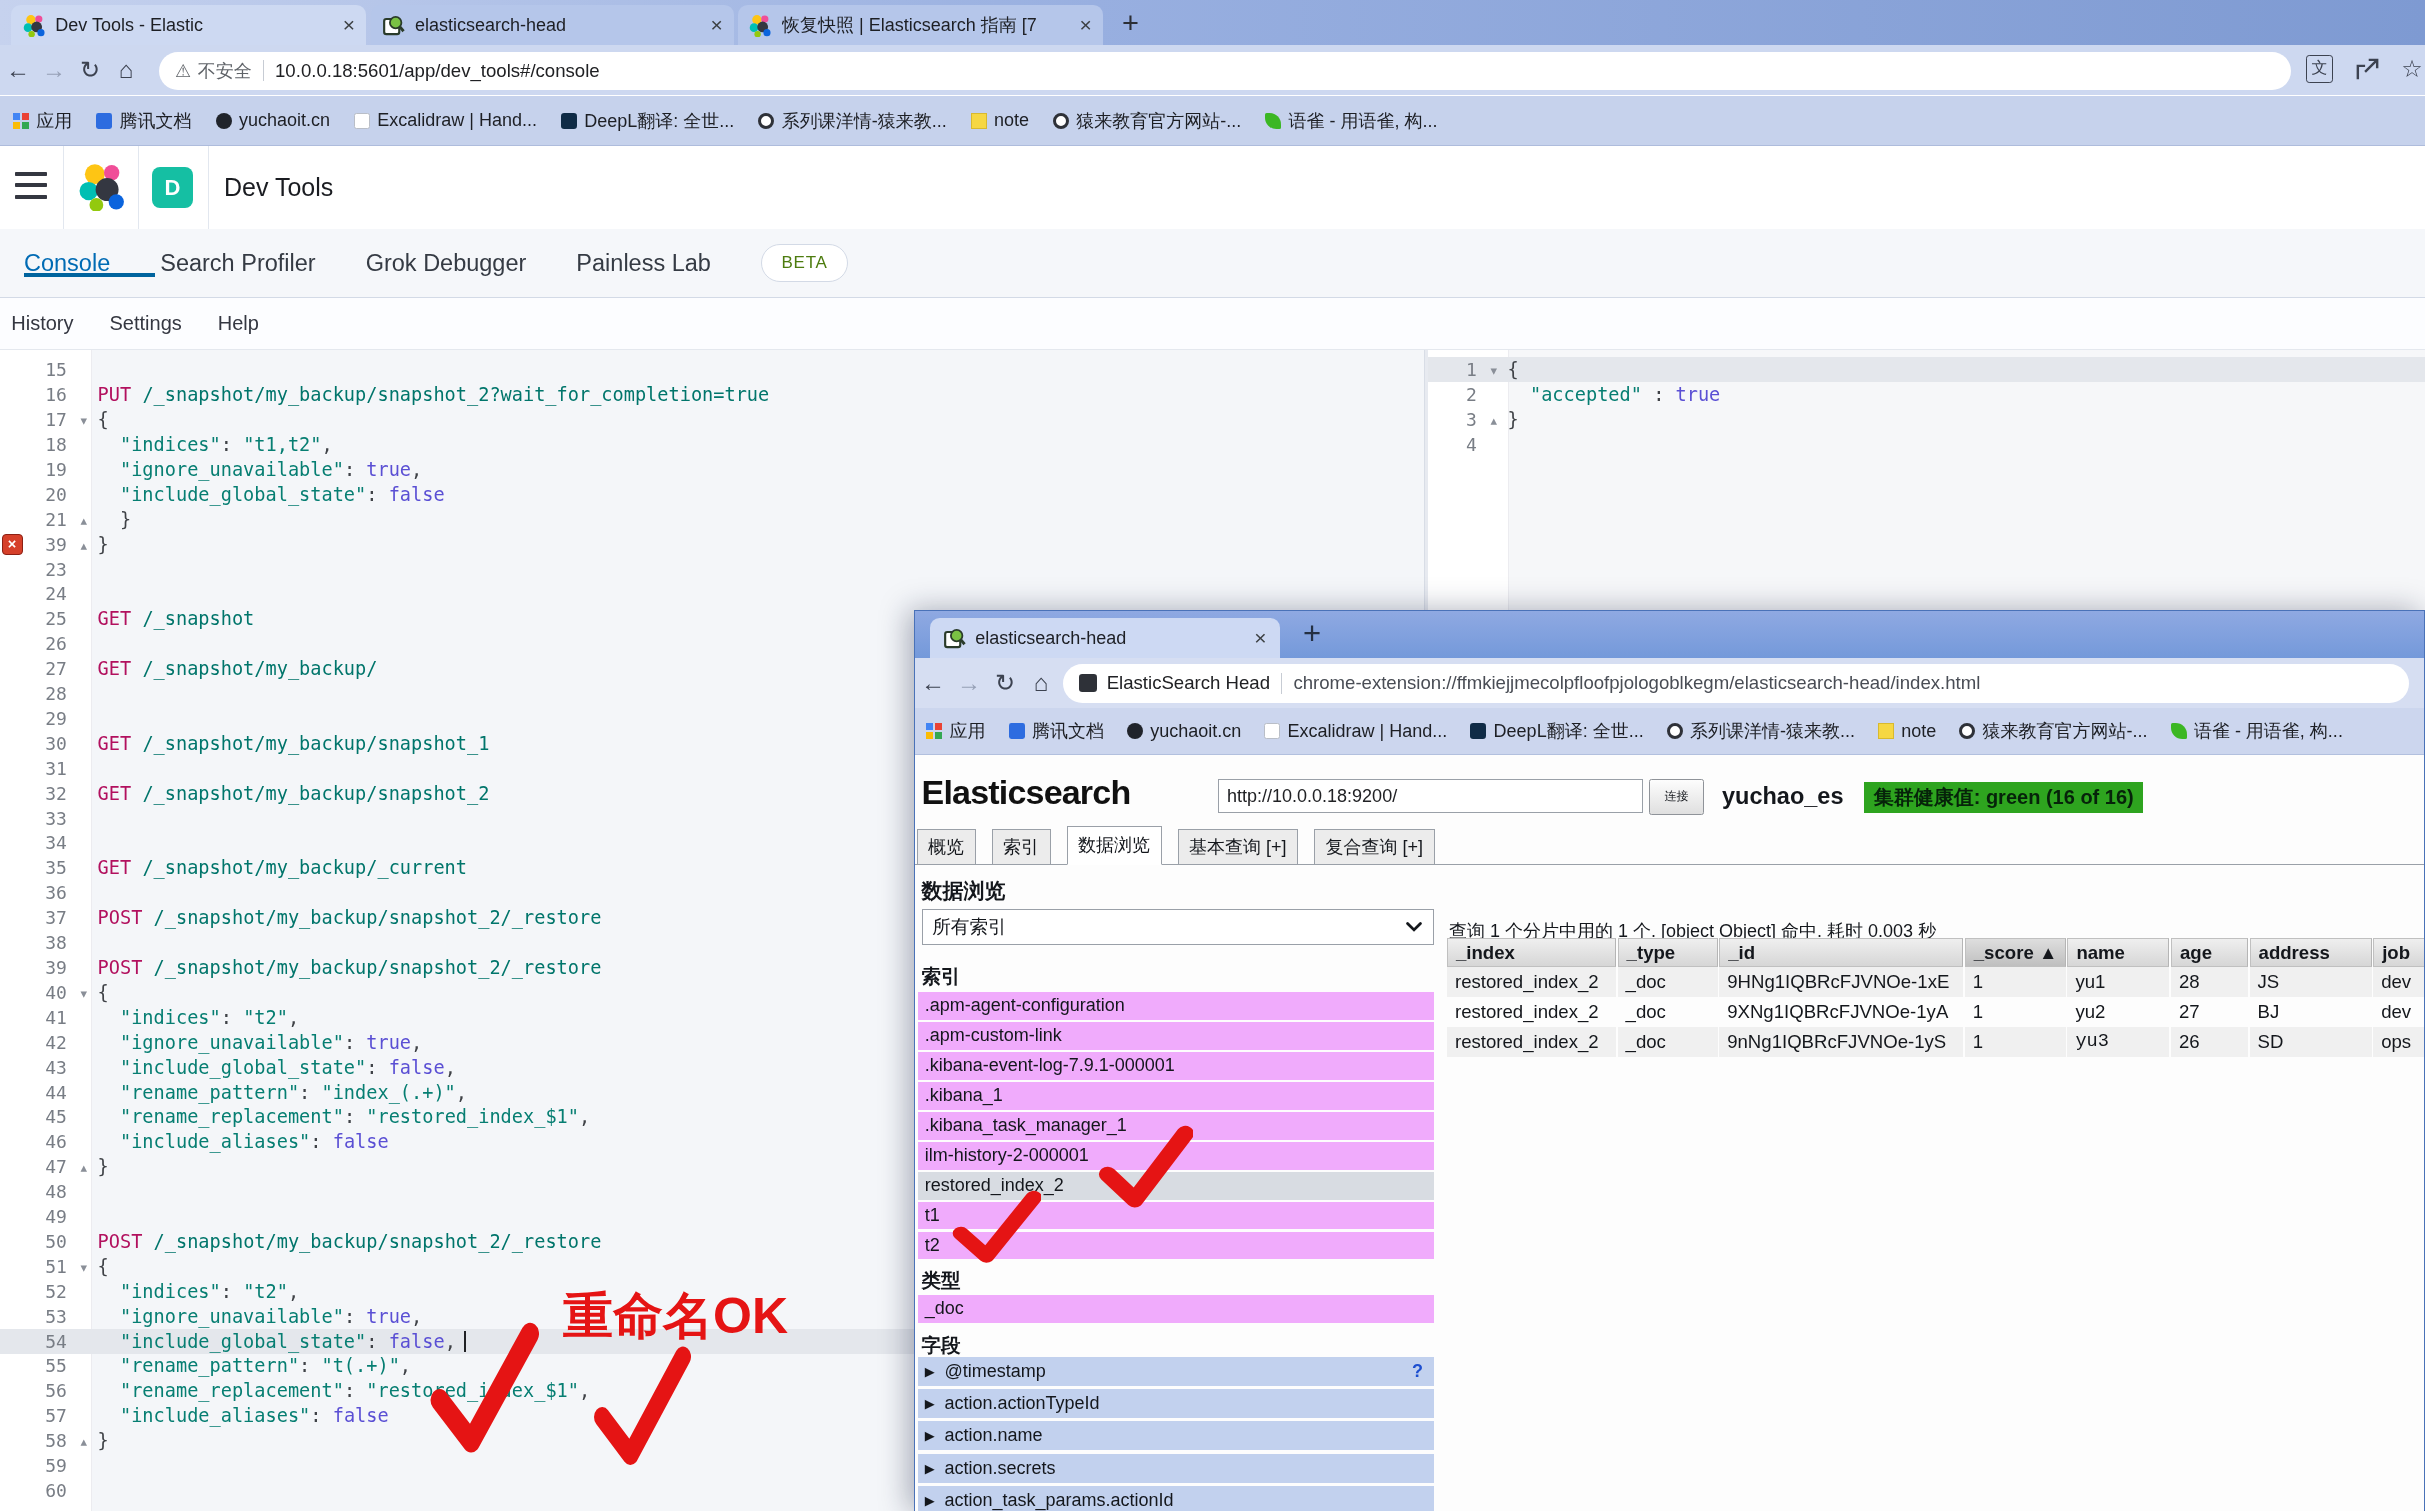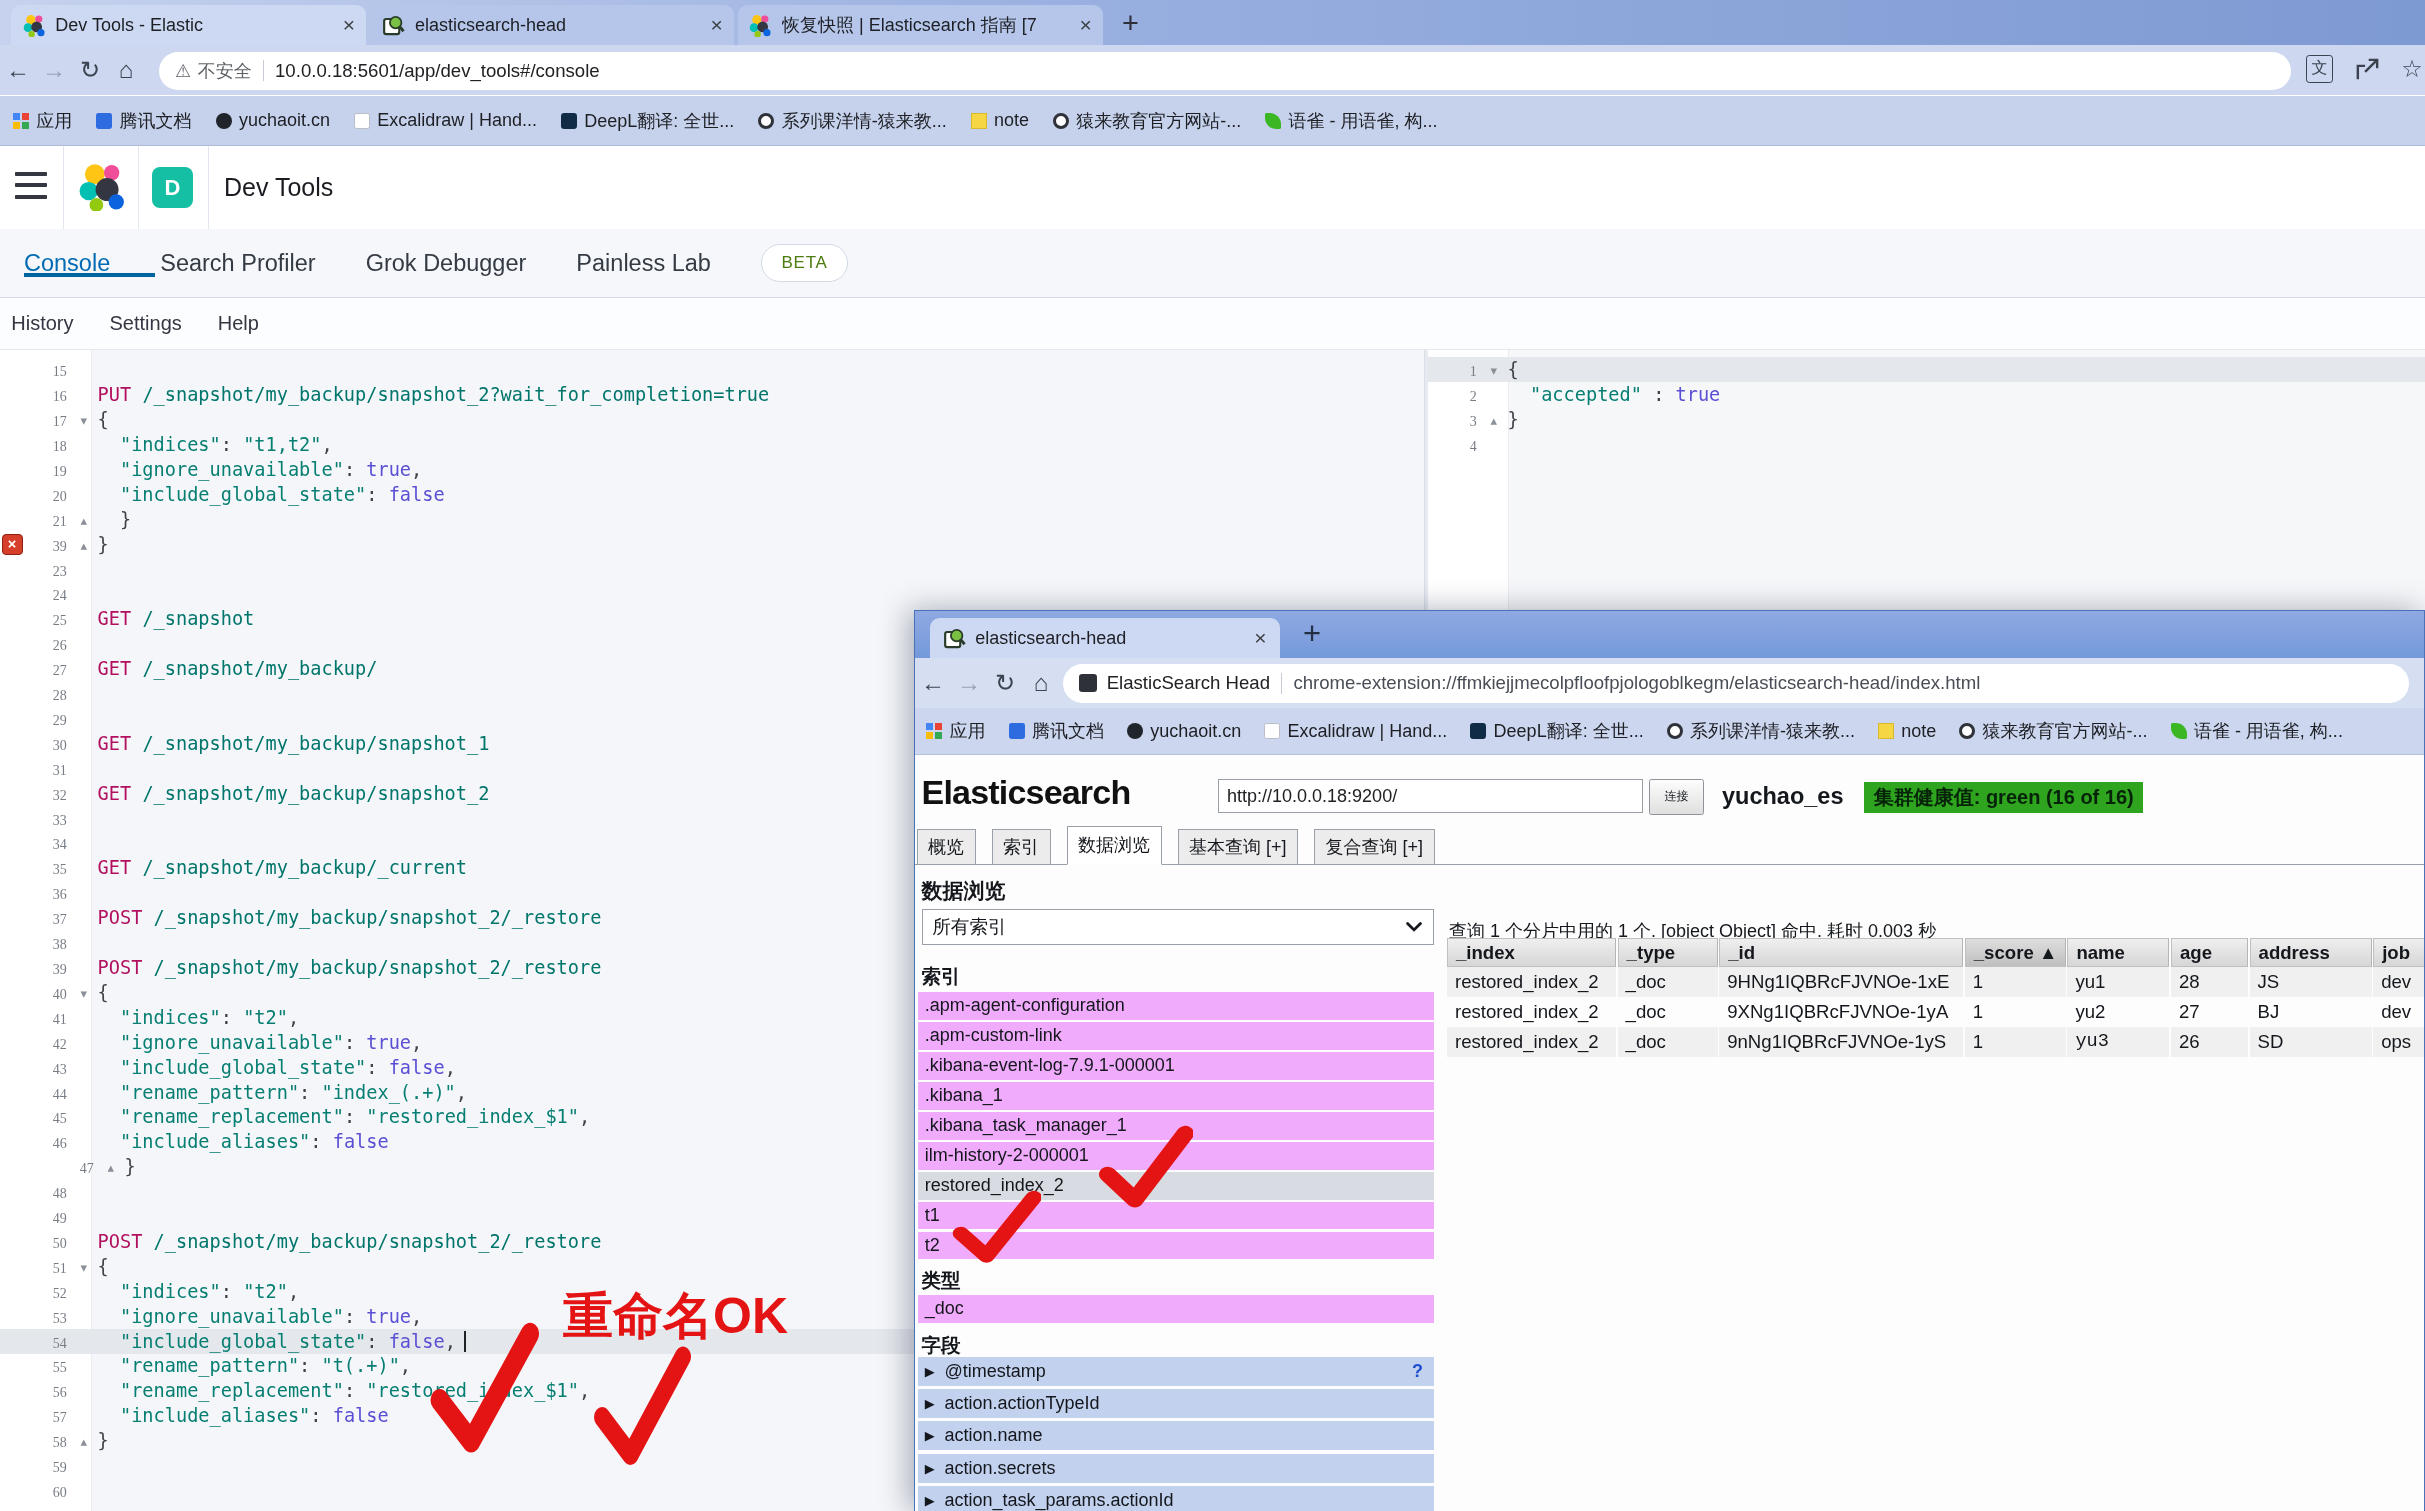--- a/index.html
+++ b/index.html
@@ -70,21 +70,21 @@
   .kbm { font-size:20px; color:#343741; }
   
   .editor { position:absolute; left:0; top:350px; width:1424px; height:1161px; background:#f4f6f9; overflow:hidden; }
   .editor .gutter { position:absolute; left:0; top:0; width:92px; height:100%; background:#fff; border-right:0.8px solid #ececf0; }
   .pane-div { position:absolute; left:1424px; top:350px; width:4.9px; height:1161px; background:#e7eaf0; border-left:0.8px solid #d8dde6; }
   .response { position:absolute; left:1428px; top:350px; width:997px; height:1161px; background:#f6f7f9; overflow:hidden; }
   .response .gutter { position:absolute; left:0; top:0; width:81px; height:100%; background:#fff; border-right:0.8px solid #ececf0; }
   .crow { position:absolute; left:0; right:0; height:25px; line-height:25px; white-space:pre;
     font-family:"DejaVu Sans Mono","Liberation Mono",monospace; font-size:18.6px; color:#3f4247; }
   .crow.act { background:#e4e7ec; }
-  .crow .ln { display:inline-block; width:70px; text-align:right; color:#787d85; padding-right:3.2px; font-size:14px;font-family:Liberation Serif, serif; }
+  .crow .ln { display:inline-block; width:70px; text-align:right; color:#787d85; padding-right:3.2px; font-size:18px; }
   .response .crow .ln { width:52px; }
   .crow .fold { display:inline-block; width:27.6px; color:#8a8f98; font-size:13px; text-align:center;
     font-family:"Liberation Sans",sans-serif; vertical-align:middle; }
   .seg-m { color:#b2105e; } .seg-u { color:#00756b; } .seg-s { color:#067e72; }
   .seg-b { color:#5a4fd4; } .seg-p { color:#3f4247; }
   .errbox { position:absolute; left:1.6px; top:2.4px; width:21px; height:21px; background:#d6402a;
     border:1.6px solid #8c2014; border-radius:4px; color:#fff; font-size:14.6px; font-weight:bold;
     line-height:18px; text-align:center; font-family:"Liberation Sans",sans-serif; }
   .cursor { position:absolute; top:2.4px; width:1.6px; height:21px; background:#202124; }
   
@@ -323,21 +323,21 @@
         <div class="crow" style="top: 555px;"><span class="ln">37</span><span class="fold"></span><span class="seg-m">POST </span><span class="seg-u">/_snapshot/my_backup/snapshot_2/_restore</span></div>
         <div class="crow" style="top: 580px;"><span class="ln">38</span><span class="fold"></span></div>
         <div class="crow" style="top: 605px;"><span class="ln">39</span><span class="fold"></span><span class="seg-m">POST </span><span class="seg-u">/_snapshot/my_backup/snapshot_2/_restore</span></div>
         <div class="crow" style="top: 630px;"><span class="ln">40</span><span class="fold">▾</span><span class="seg-p">{</span></div>
         <div class="crow" style="top: 655px;"><span class="ln">41</span><span class="fold"></span><span class="seg-s">  "indices"</span><span class="seg-p">: </span><span class="seg-s">"t2"</span><span class="seg-p">,</span></div>
         <div class="crow" style="top: 680px;"><span class="ln">42</span><span class="fold"></span><span class="seg-s">  "ignore_unavailable"</span><span class="seg-p">: </span><span class="seg-b">true</span><span class="seg-p">,</span></div>
         <div class="crow" style="top: 705px;"><span class="ln">43</span><span class="fold"></span><span class="seg-s">  "include_global_state"</span><span class="seg-p">: </span><span class="seg-b">false</span><span class="seg-p">,</span></div>
         <div class="crow" style="top: 730px;"><span class="ln">44</span><span class="fold"></span><span class="seg-s">  "rename_pattern"</span><span class="seg-p">: </span><span class="seg-s">"index_(.+)"</span><span class="seg-p">,</span></div>
         <div class="crow" style="top: 754px;"><span class="ln">45</span><span class="fold"></span><span class="seg-s">  "rename_replacement"</span><span class="seg-p">: </span><span class="seg-s">"restored_index_$1"</span><span class="seg-p">,</span></div>
         <div class="crow" style="top: 779px;"><span class="ln">46</span><span class="fold"></span><span class="seg-s">  "include_aliases"</span><span class="seg-p">: </span><span class="seg-b">false</span></div>
-        <div class="crow" style="top: 804px; margin-left: 27px;"><span class="ln">47</span><span class="fold">▴</span><span class="seg-p">}</span></div>
+        <div class="crow" style="top: 804px;"><span class="ln">47</span><span class="fold">▴</span><span class="seg-p">}</span></div>
         <div class="crow" style="top: 829px;"><span class="ln">48</span><span class="fold"></span></div>
         <div class="crow" style="top: 854px;"><span class="ln">49</span><span class="fold"></span></div>
         <div class="crow" style="top: 879px;"><span class="ln">50</span><span class="fold"></span><span class="seg-m">POST </span><span class="seg-u">/_snapshot/my_backup/snapshot_2/_restore</span></div>
         <div class="crow" style="top: 904px;"><span class="ln">51</span><span class="fold">▾</span><span class="seg-p">{</span></div>
         <div class="crow" style="top: 929px;"><span class="ln">52</span><span class="fold"></span><span class="seg-s">  "indices"</span><span class="seg-p">: </span><span class="seg-s">"t2"</span><span class="seg-p">,</span></div>
         <div class="crow" style="top: 954px;"><span class="ln">53</span><span class="fold"></span><span class="seg-s">  "ignore_unavailable"</span><span class="seg-p">: </span><span class="seg-b">true</span><span class="seg-p">,</span></div>
         <div class="crow act" style="top: 979px;"><span class="ln">54</span><span class="fold"></span><span class="seg-s">  "include_global_state"</span><span class="seg-p">: </span><span class="seg-b">false</span><span class="seg-p">,</span><div class="cursor" style="left: 464px;"></div></div>
         <div class="crow" style="top: 1003px;"><span class="ln">55</span><span class="fold"></span><span class="seg-s">  "rename_pattern"</span><span class="seg-p">: </span><span class="seg-s">"t(.+)"</span><span class="seg-p">,</span></div>
         <div class="crow" style="top: 1028px;"><span class="ln">56</span><span class="fold"></span><span class="seg-s">  "rename_replacement"</span><span class="seg-p">: </span><span class="seg-s">"restored_index_$1"</span><span class="seg-p">,</span></div>
         <div class="crow" style="top: 1053px;"><span class="ln">57</span><span class="fold"></span><span class="seg-s">  "include_aliases"</span><span class="seg-p">: </span><span class="seg-b">false</span></div>

